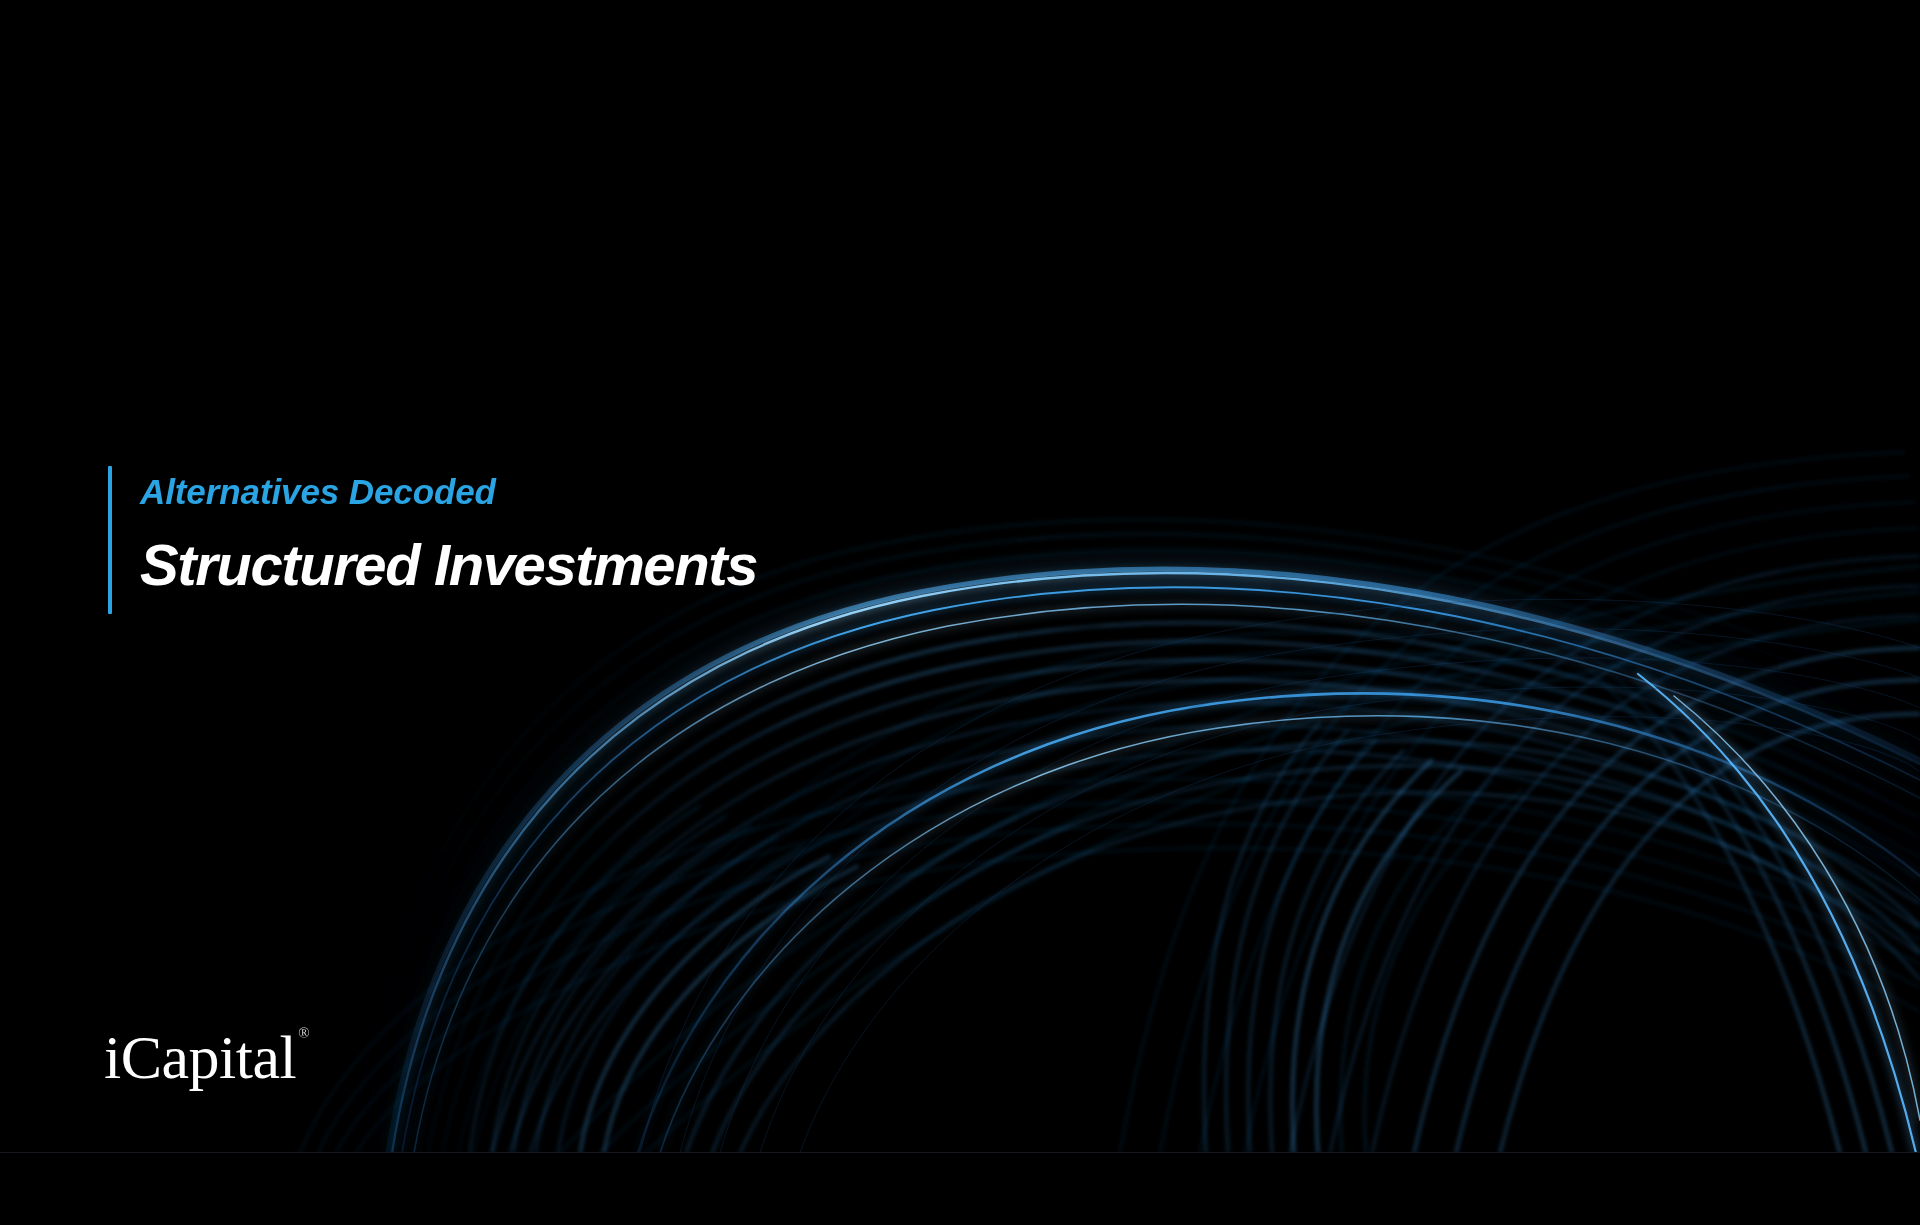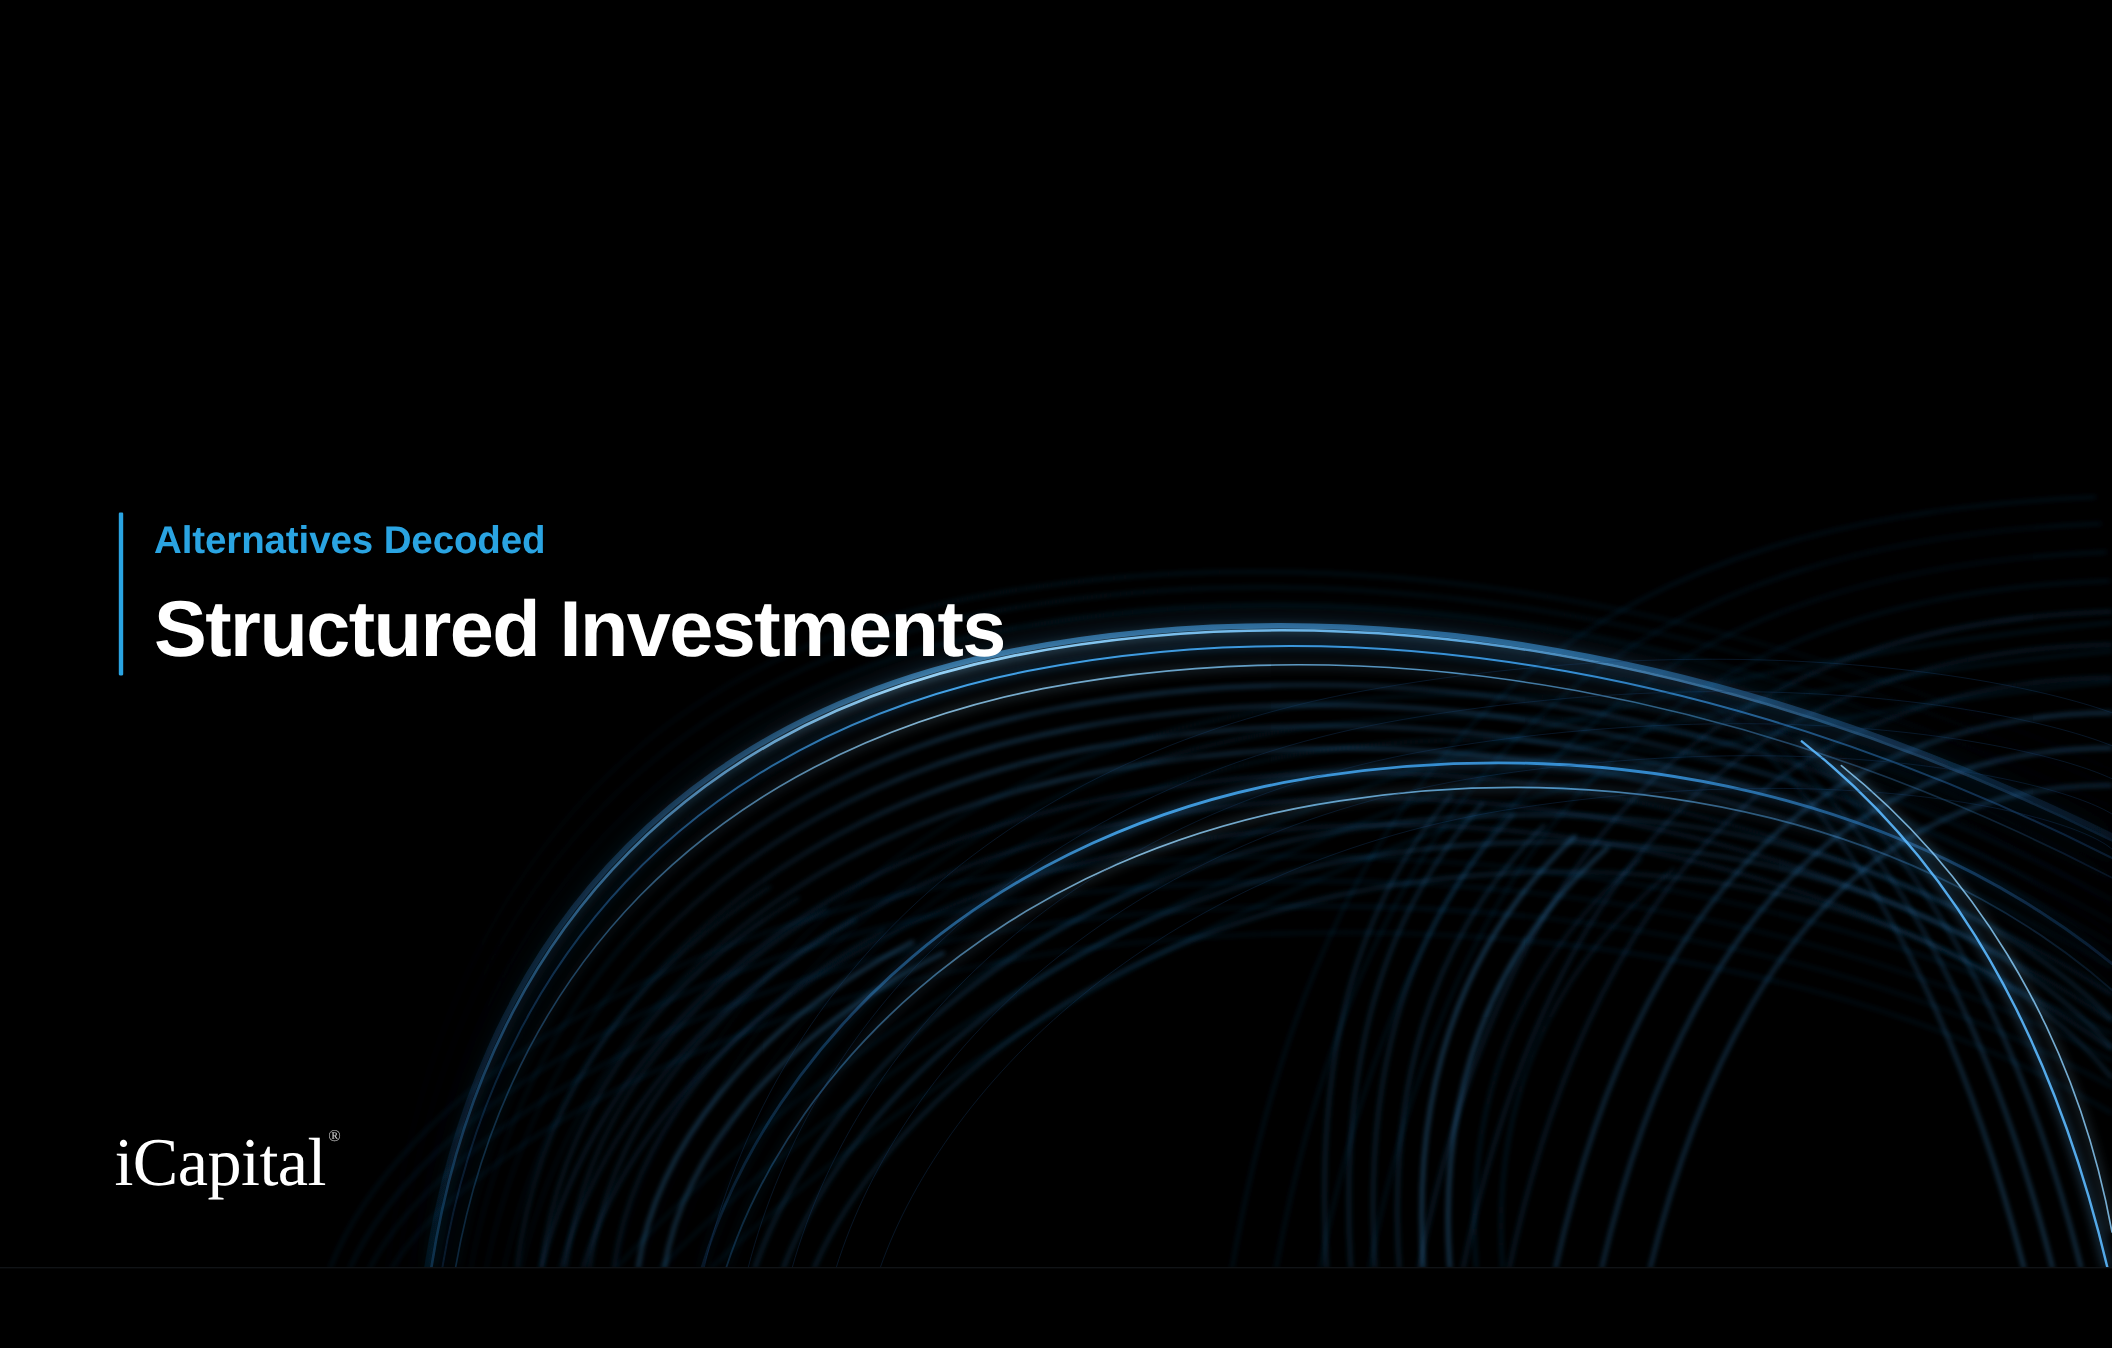--- a/index.html
+++ b/index.html
@@ -68,33 +68,34 @@
     min-height: 148px;
     background: #2aa4e2;
     flex: none;
     border-radius: 1px;
   }
   .headings {
     padding-left: 28px;
     display: flex;
     flex-direction: column;
     justify-content: flex-start;
+    font-style: italic;
   }
   .eyebrow {
     color: #2aa4e2;
     font-size: 35px;
     font-weight: 700;
     letter-spacing: -0.1px;
     line-height: 1.0;
     margin: 8px 0 0 0;
     white-space: nowrap;
   }
   .title {
     color: #ffffff;
-    font-size: 72px;
+    font-size: 58px;
     font-weight: 700;
     letter-spacing: -1.4px;
     line-height: 1.0;
     margin: 27px 0 0 0;
     white-space: nowrap;
   }
 
   
   .logo {
     position: absolute;

